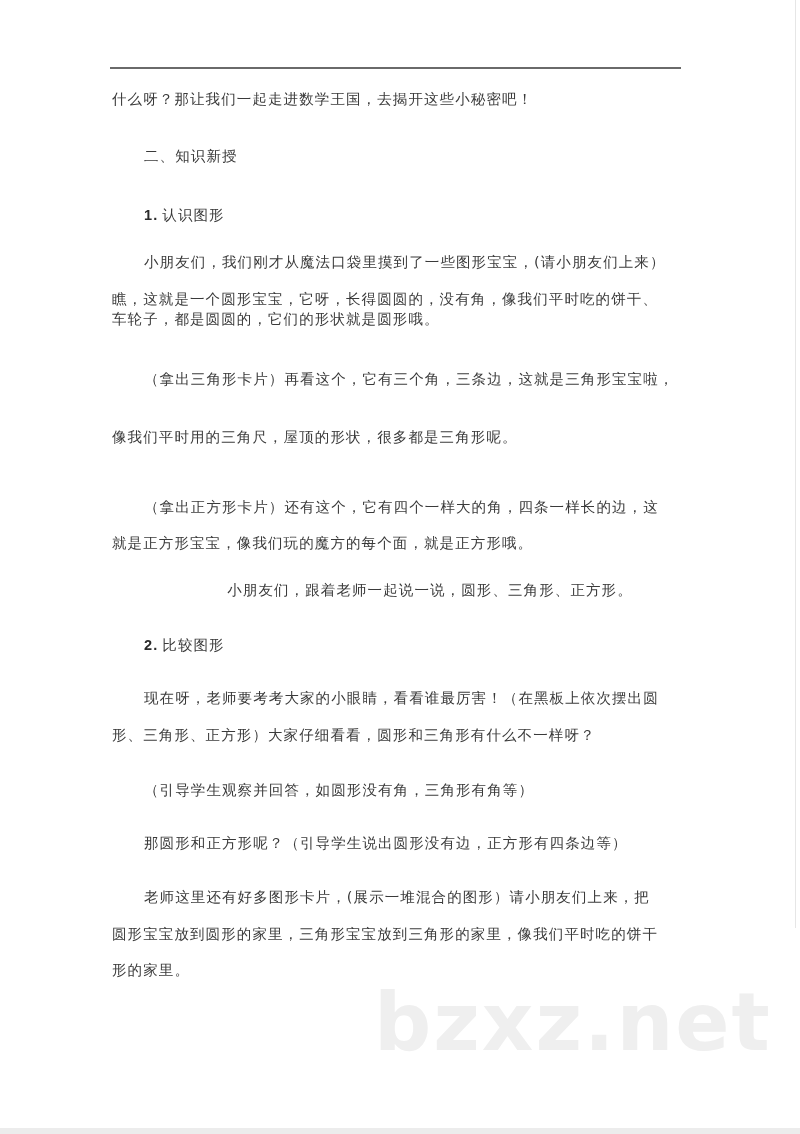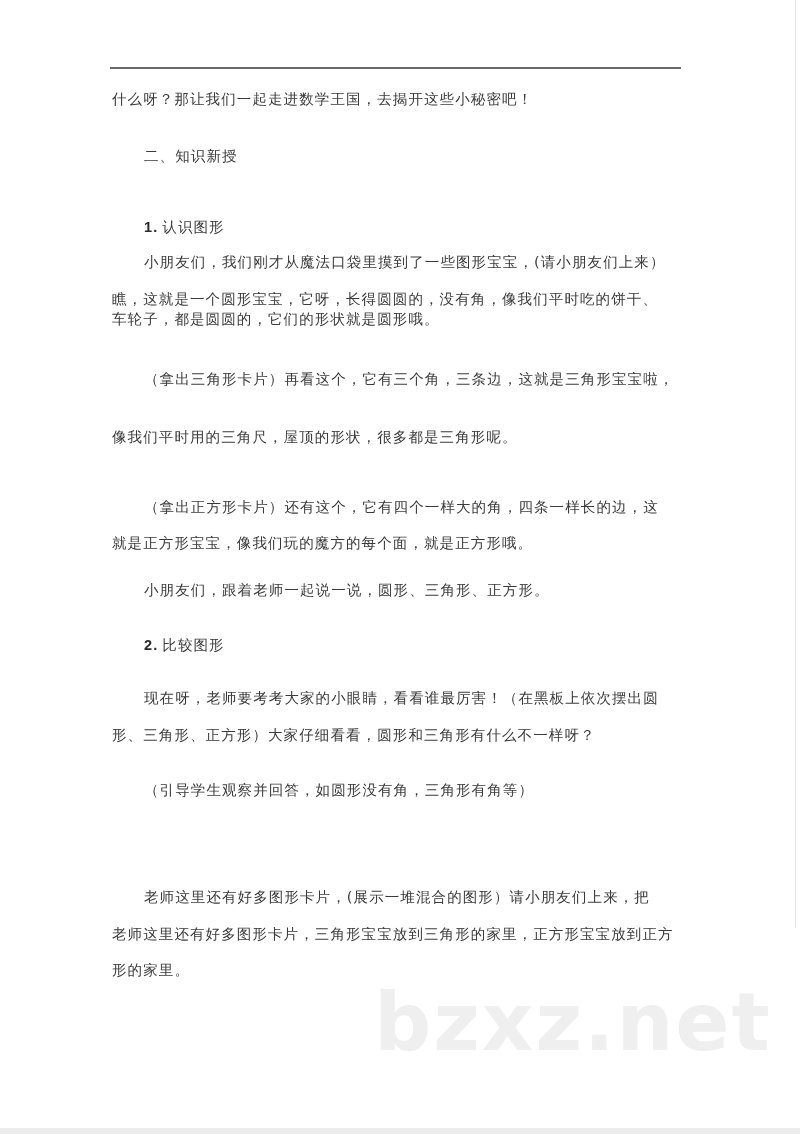--- a/index.html
+++ b/index.html
@@ -74,46 +74,47 @@
 <body>
 
 <div class="page">
 
   <div class="header-rule"></div>
 
   <div class="line" style="top:89px;">什么呀？那让我们一起走进数学王国，去揭开这些小秘密吧！</div>
 
   <div class="line indent" style="top:146px;">二、知识新授</div>
 
-  <div class="line indent" style="top:217px;">
+  <div class="line indent" style="top:205px;">
     <span class="heading-num">1.</span><span>认识图形</span>
   </div>
 
   <div class="line indent" style="top:252px;">小朋友们，我们刚才从魔法口袋里摸到了一些图形宝宝，(请小朋友们上来）</div>
   <div class="line" style="top:289px;">瞧，这就是一个圆形宝宝，它呀，长得圆圆的，没有角，像我们平时吃的饼干、</div>
   <div class="line" style="top:309px;font-family:Liberation Serif, serif;">车轮子，都是圆圆的，它们的形状就是圆形哦。</div>
 
   <div class="line indent" style="top:369px;">（拿出三角形卡片）再看这个，它有三个角，三条边，这就是三角形宝宝啦，</div>
   <div class="line" style="top:427px;">像我们平时用的三角尺，屋顶的形状，很多都是三角形呢。</div>
 
   <div class="line indent" style="top:497px;">（拿出正方形卡片）还有这个，它有四个一样大的角，四条一样长的边，这</div>
   <div class="line" style="top:533px;">就是正方形宝宝，像我们玩的魔方的每个面，就是正方形哦。</div>
 
-  <div class="line indent" style="top:580px;">小朋友们，跟着老师一起说一说，圆形、三角形、正方形。</div>
+  <div class="line indent" style="top:580px;text-align:center;">小朋友们，跟着老师一起说一说，圆形、三角形、正方形。</div>
 
   <div class="line indent" style="top:635px;">
     <span class="heading-num">2.</span><span>比较图形</span>
   </div>
 
   <div class="line indent" style="top:688px;">现在呀，老师要考考大家的小眼睛，看看谁最厉害！（在黑板上依次摆出圆</div>
   <div class="line" style="top:725px;">形、三角形、正方形）大家仔细看看，圆形和三角形有什么不一样呀？</div>
 
   <div class="line indent" style="top:780px;">（引导学生观察并回答，如圆形没有角，三角形有角等）</div>
 
+  <div class="line indent" style="top:833px;">那圆形和正方形呢？（引导学生说出圆形没有边，正方形有四条边等）</div>
 
   <div class="line indent" style="top:887px;">老师这里还有好多图形卡片，(展示一堆混合的图形）请小朋友们上来，把</div>
-  <div class="line" style="top:924px;">老师这里还有好多图形卡片，三角形宝宝放到三角形的家里，正方形宝宝放到正方</div>
+  <div class="line" style="top:924px;">圆形宝宝放到圆形的家里，三角形宝宝放到三角形的家里，像我们平时吃的饼干</div>
   <div class="line" style="top:960px;">形的家里。</div>
 
   <div class="watermark">bzxz.net</div>
 </div>
 
 <div class="bottom-band"></div>
 
 </body></html>

